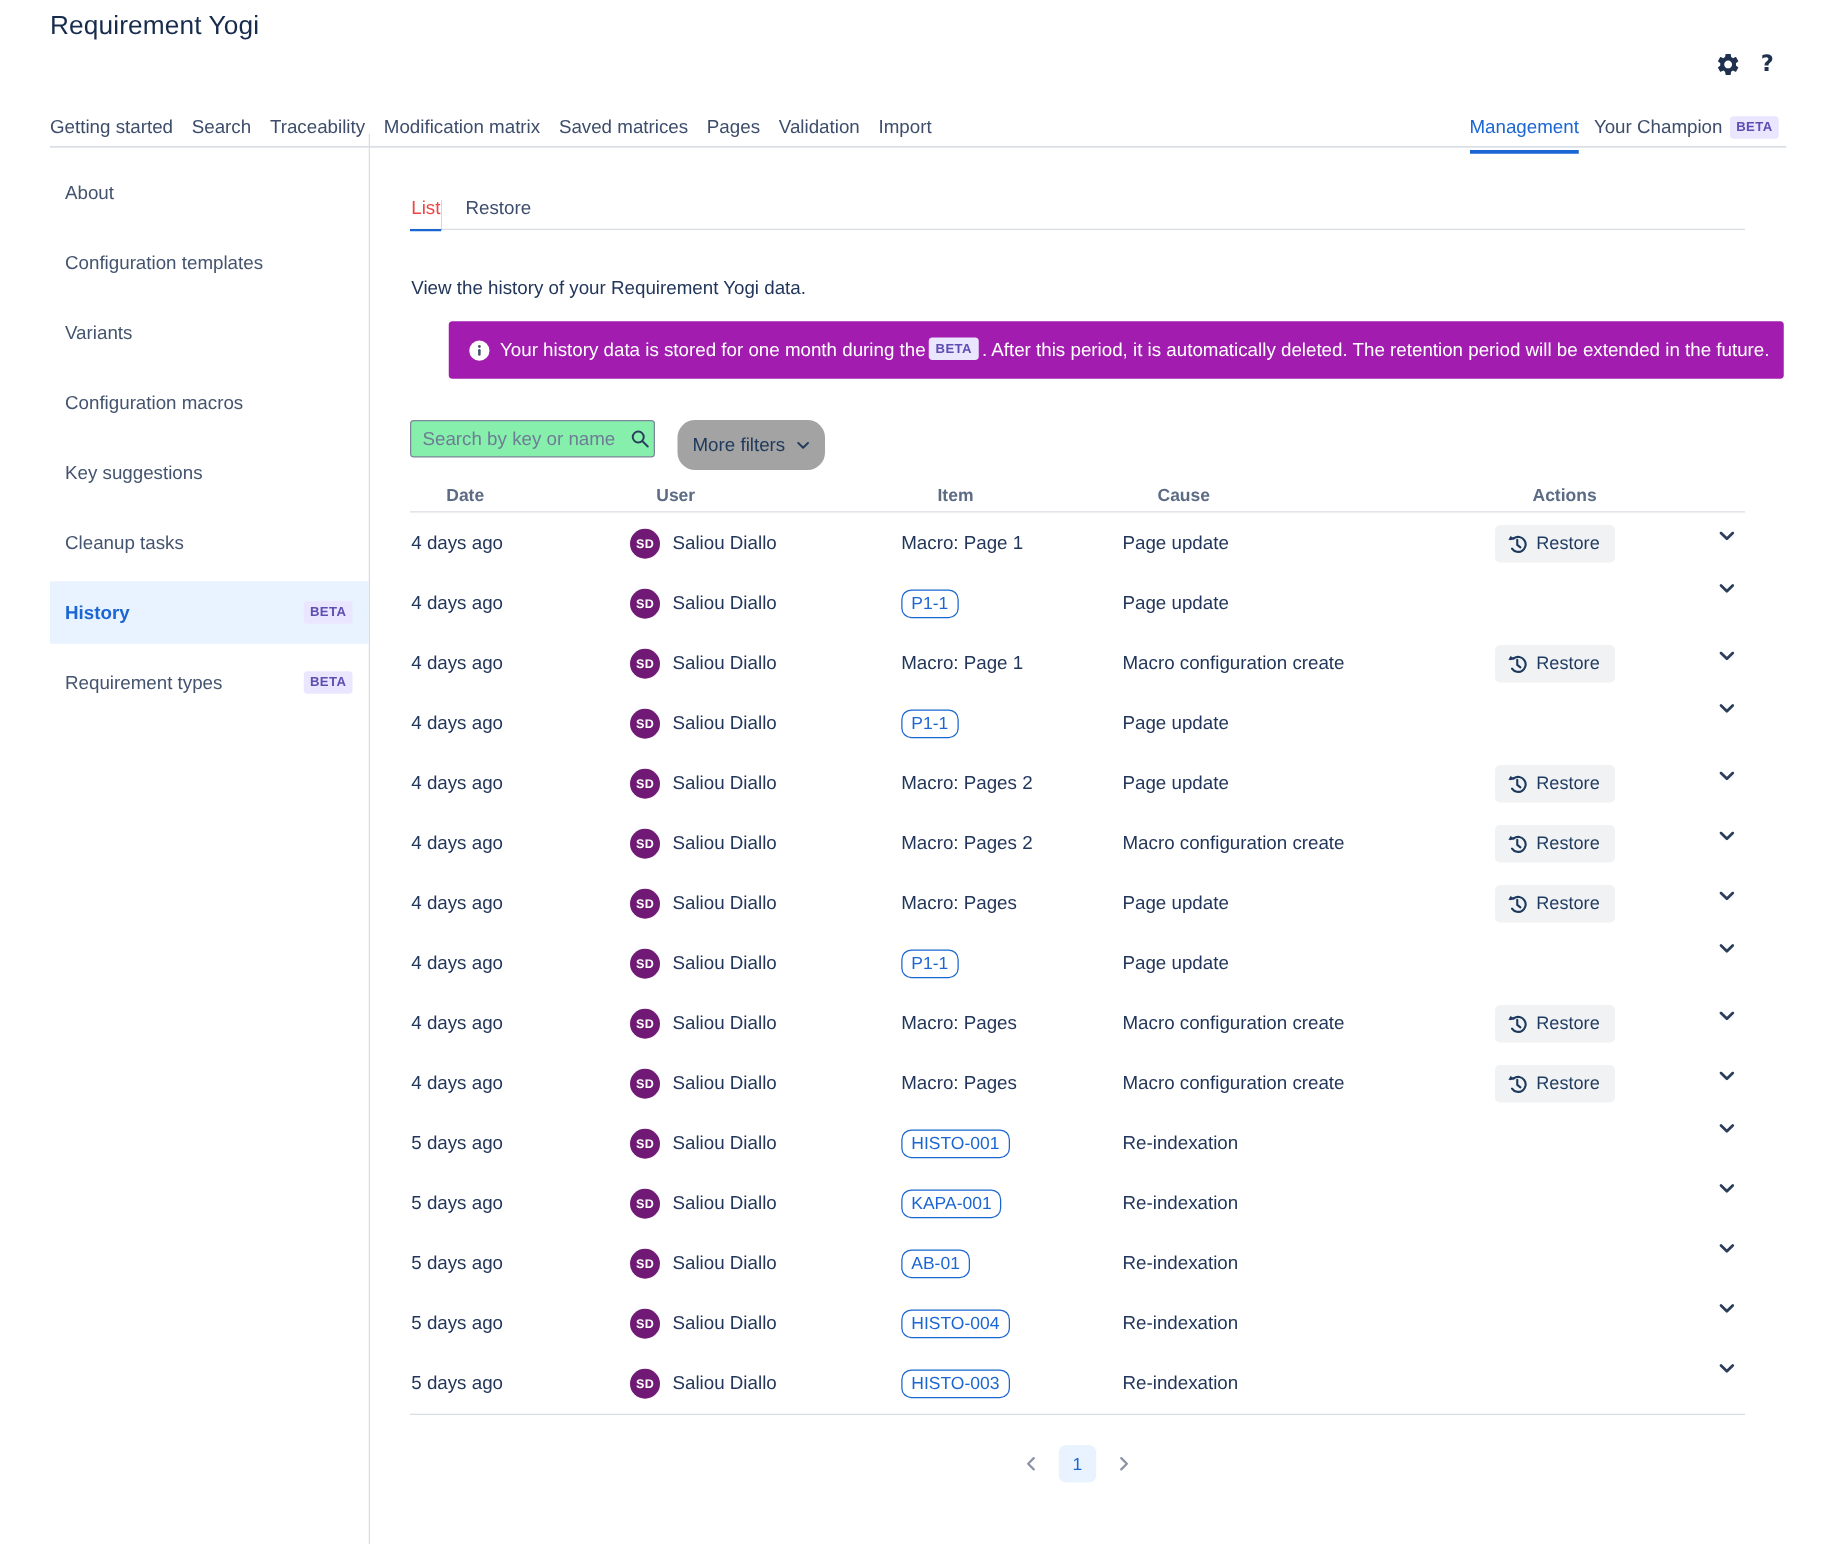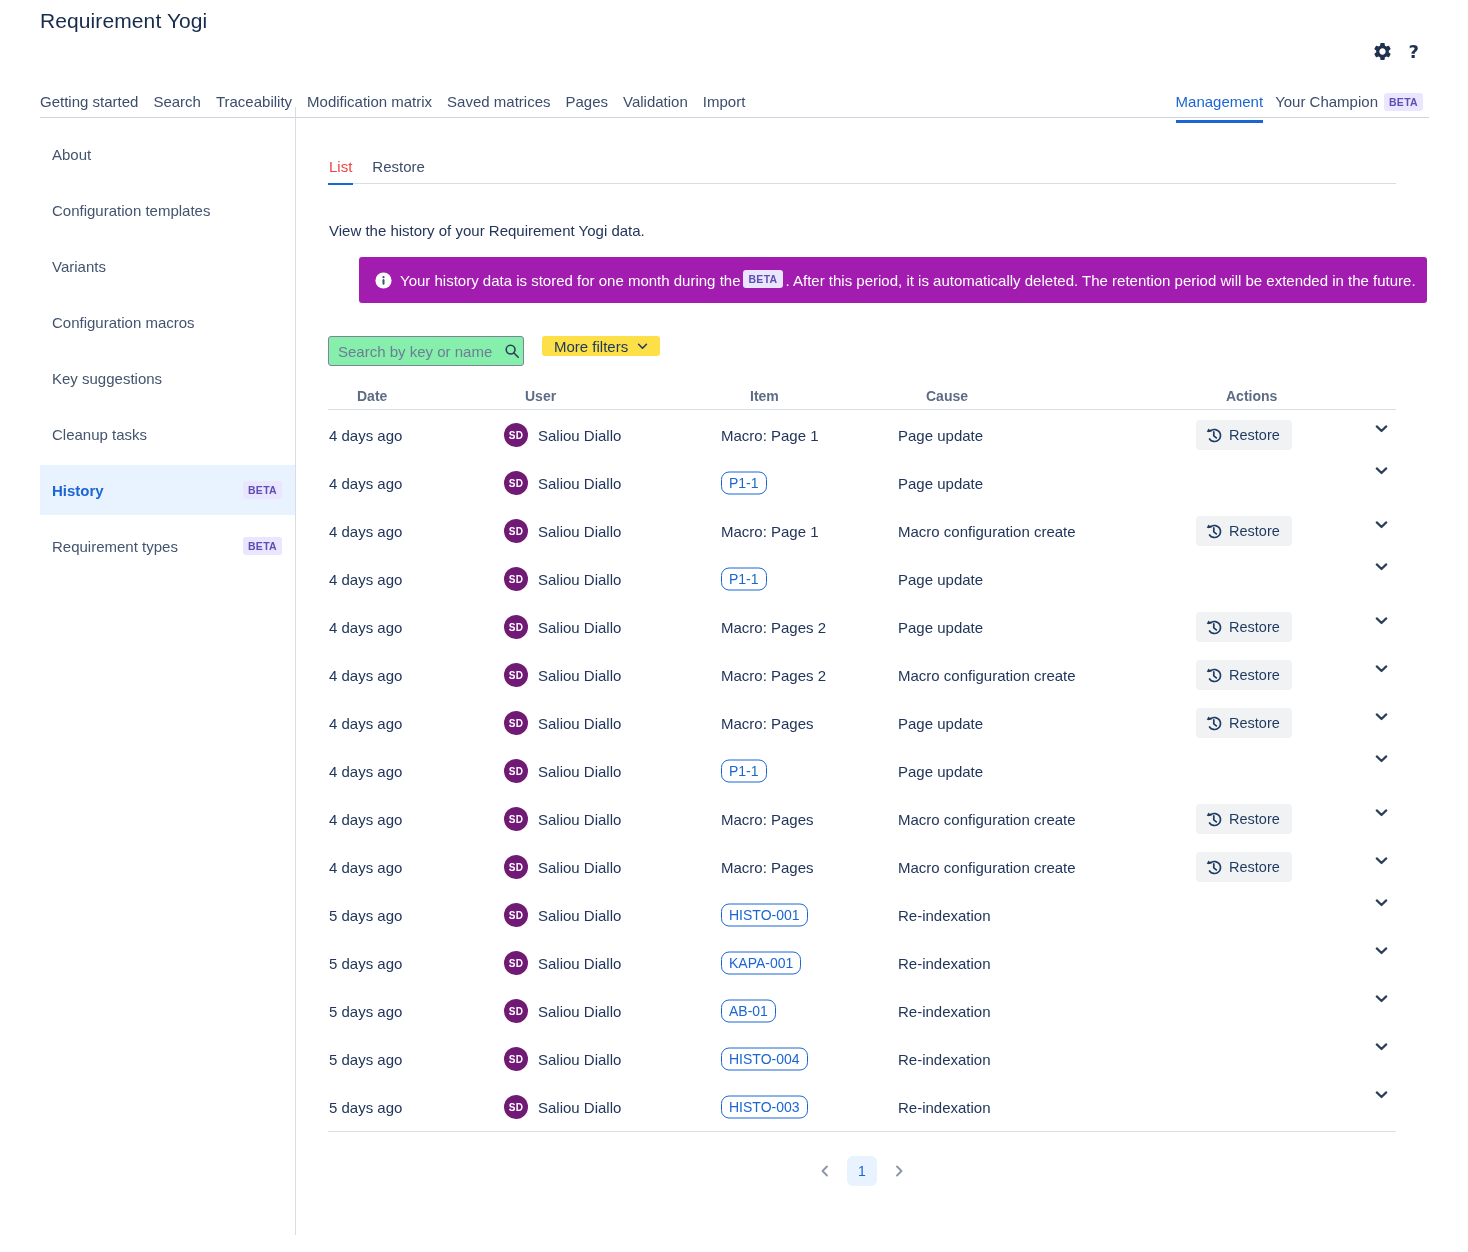--- a/index.html
+++ b/index.html
@@ -43,21 +43,21 @@
   .banner { position:absolute; top:111px; left:0; width:1068px; height:46px; background:#a21caf; border-radius:3px; display:flex; align-items:center; padding:0 16px;margin-left:31px; }
   .banner .info-icon { flex:0 0 auto; width:17px; height:17px; margin-right:8px; }
   .banner .btxt { color:#fff; font-size:15px; white-space:nowrap; }
   .banner .beta-badge { margin:0 3px; position:relative; top:-1px; }
 
   .filterbar { position:absolute; top:190px; left:0; display:flex; gap:14px; }
   .search-box { position:relative; width:200px; height:30px; }
   .search-box input { width:196px; height:30px; border:1px solid #7b8698; border-radius:3px; padding:0 30px 0 9px; font-size:15px; font-family:inherit; color:#22365b; background:#86efac; outline:none; }
   .search-box input::placeholder { color:#6e7d95; }
   .search-icon { position:absolute; right:8px; top:7px; width:16px; height:16px; color:#2c3e5d; pointer-events:none; }
-  .more-filters { height:20px; background:#fde047; border:none; border-radius:3px; font-family:inherit; font-size:15px; font-weight:500; color:#213a5c; padding:0 12px; display:flex; align-items:center; gap:9px; cursor:pointer; }
+  .more-filters { height:40px; background:#a3a3a3; border:none; border-radius:14px; font-family:inherit; font-size:15px; font-weight:500; color:#213a5c; padding:0 12px; display:flex; align-items:center; gap:9px; cursor:pointer; }
   .more-filters svg { width:11px; height:7px; color:#213a5c; }
 
   
   .thead { position:absolute; top:242px; left:0; width:1068px; height:13px; }
   .thead .th { position:absolute; font-size:14px; font-weight:700; color:#5d6c85; top:0;margin-left:28px; }
   .thead-sep { position:absolute; top:263px; left:0; width:1068px; height:1px; background:#d9dee5; }
   .rows { position:absolute; top:265px; left:0; width:1068px; }
   .row { position:relative; width:1068px; height:48px; }
   .cell { position:absolute; top:50%; transform:translateY(-50%); font-size:15px; color:#22365b; white-space:nowrap; }
   .c-date { left:1px; }

